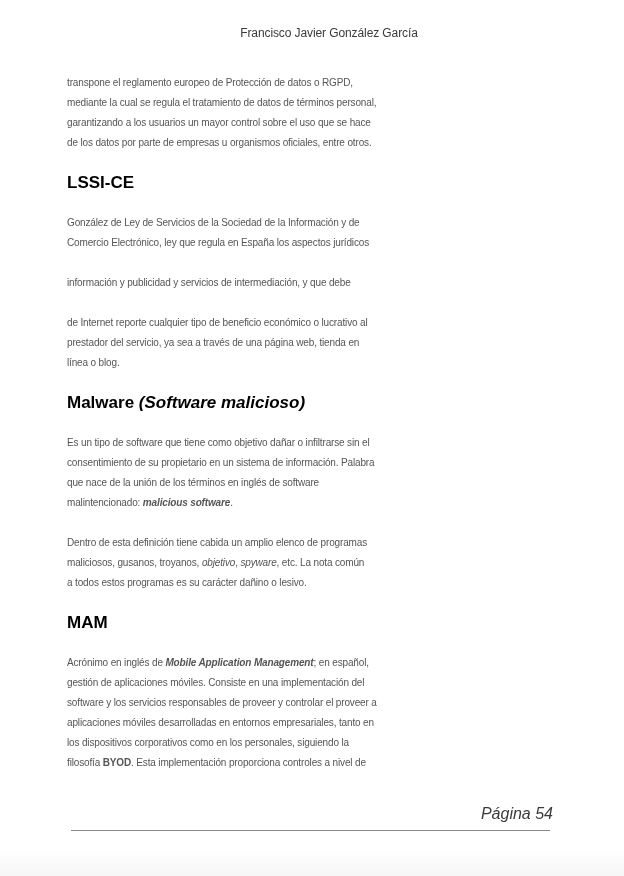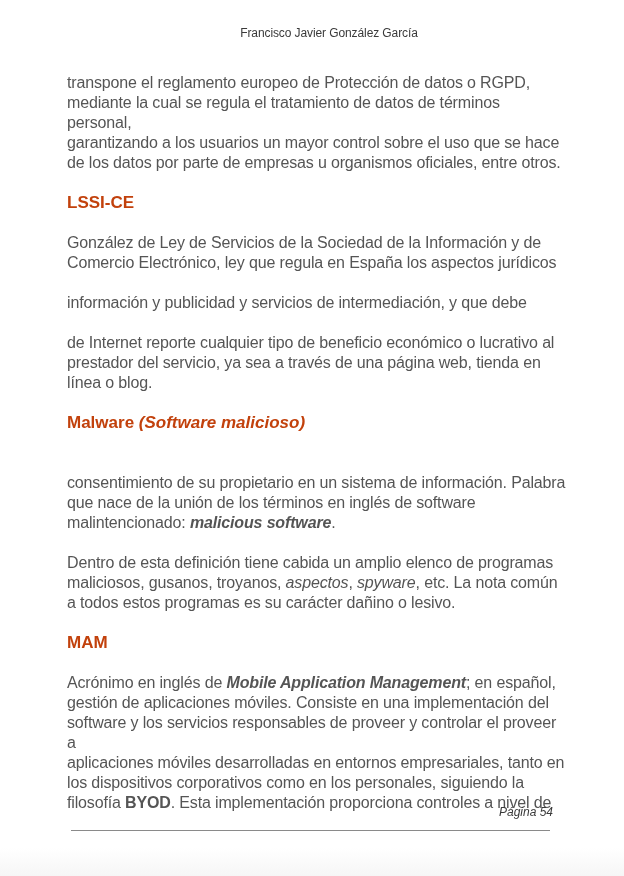--- a/index.html
+++ b/index.html
@@ -33,48 +33,48 @@
       margin-left: 19px;
     }
     .content {
       position: absolute;
       top: 73px;
       left: 67px;
       width: 500px;
     }
     p {
       margin: 0;
-      font-size: 16px;
+      font-size: 10px;
       line-height: 20px;
       color: #555555;
       letter-spacing: -0.15px;
       word-spacing: 0px;
     }
     h2 {
       margin: 0;
       font-size: 17px;
       line-height: 20px;
       font-weight: bold;
-      color: #c2410c;
+      color: #000000;
     }
     .gap-after-para { height: 20px; }
     .gap-after-head { height: 20px; }
     .footer-rule {
       position: absolute;
       top: 830px;
       left: 71px;
       width: 479px;
       height: 1px;
       background: #8a8a8a;
     }
     .footer-page {
       position: absolute;
       top: 805px;
       right: 71px;
-      font-size: 12px;
+      font-size: 16px;
       font-style: italic;
       color: #3a3a3a;
     }
     b, strong { color: #555555; }
   </style>
 </head>
 <body>
 
 <div class="page-bottom-fade"></div>
 
@@ -100,29 +100,29 @@
     <br>
     <span>de Internet reporte cualquier tipo de beneficio económico o lucrativo al</span><br>
     <span>prestador del servicio, ya sea a través de una página web, tienda en</span><br>
     <span>línea o blog.</span>
   </p>
   <div class="gap-after-para"></div>
 
   <h2><span>Malware</span> <em>(Software malicioso)</em></h2>
   <div class="gap-after-head"></div>
   <p>
-    <br>
+    <span>Es un tipo de software que tiene como objetivo dañar o infiltrarse sin el</span><br>
     <span>consentimiento de su propietario en un sistema de información. Palabra</span><br>
     <span>que nace de la unión de los términos en inglés de software</span><br>
     <span>malintencionado: </span><strong><em>malicious software</em></strong><span>.</span>
   </p>
   <div class="gap-after-para"></div>
   <p>
     <span>Dentro de esta definición tiene cabida un amplio elenco de programas</span><br>
-    <span>maliciosos, gusanos, troyanos, </span><em>aspectos</em><span>, </span><em>spyware</em><span>, etc. La nota común</span><br>
+    <span>maliciosos, gusanos, troyanos, </span><em>objetivo</em><span>, </span><em>spyware</em><span>, etc. La nota común</span><br>
     <span>a todos estos programas es su carácter dañino o lesivo.</span>
   </p>
   <div class="gap-after-para"></div>
 
   <h2>MAM</h2>
   <div class="gap-after-head"></div>
   <p>
     <span>Acrónimo en inglés de </span><strong><em>Mobile Application Management</em></strong><span>; en español,</span><br>
     <span>gestión de aplicaciones móviles. Consiste en una implementación del</span><br>
     <span>software y los servicios responsables de proveer y controlar el proveer a</span><br>

